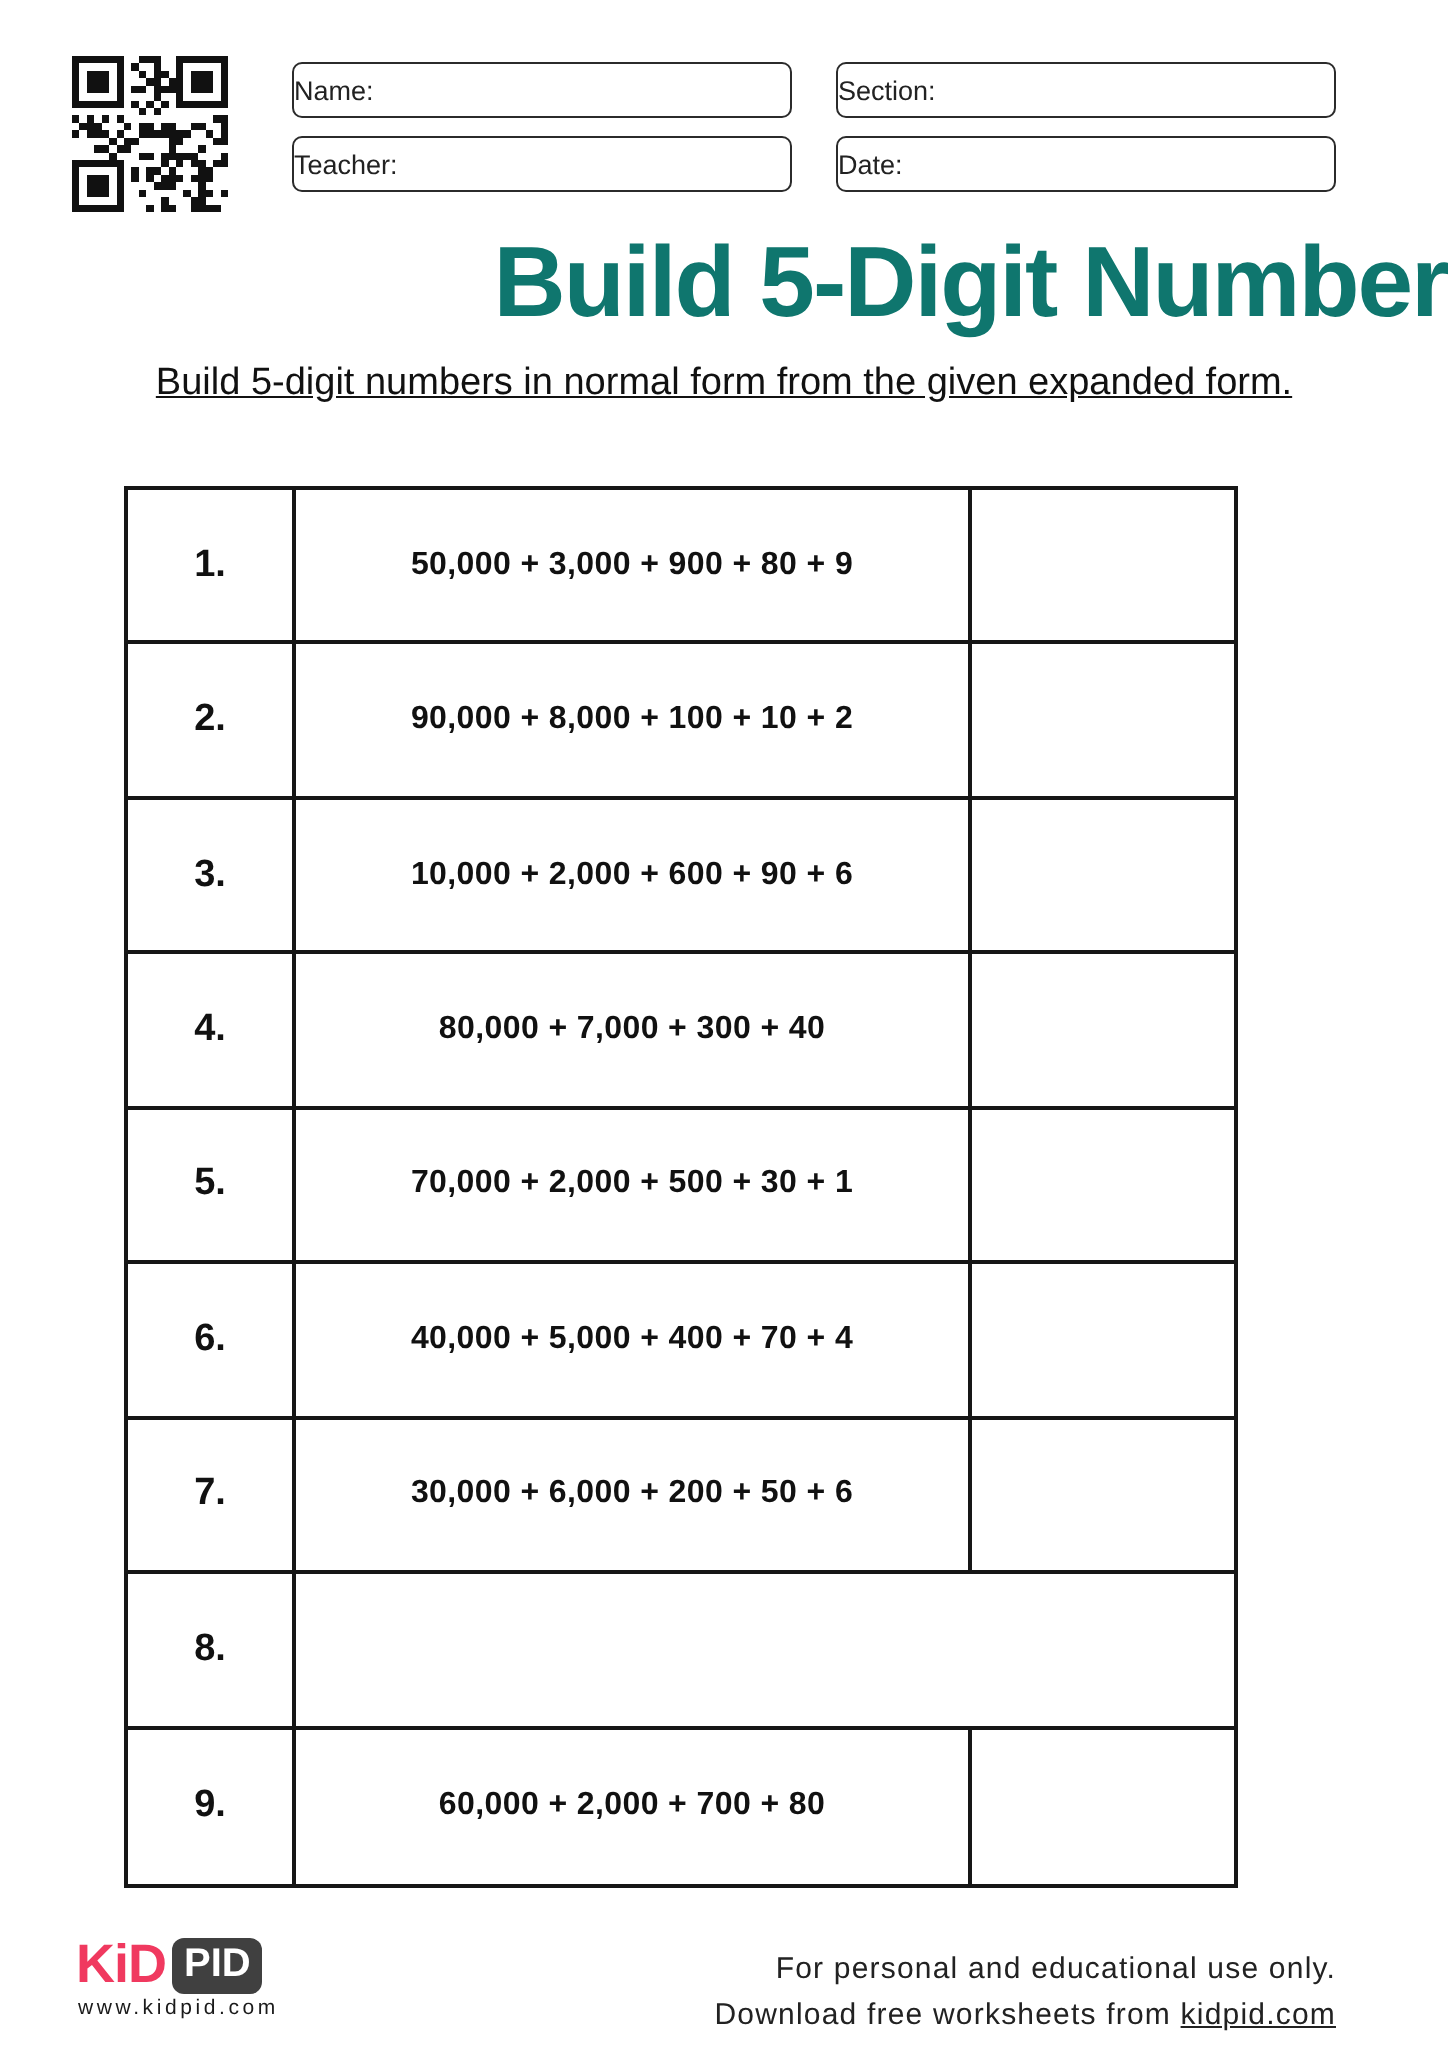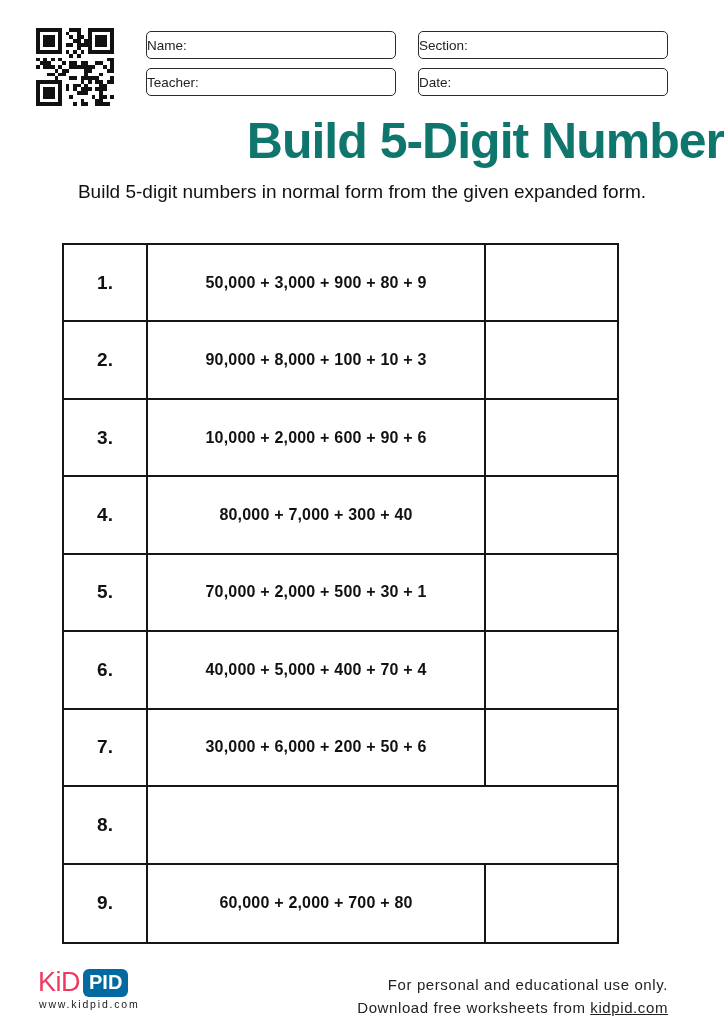--- a/index.html
+++ b/index.html
@@ -40,20 +40,21 @@
     text-align:right;
     font-size:50px; font-weight:bold;
     letter-spacing:-1px;
     color:#0f766e;
   }
   .subtitle {
     position:absolute; left:0; top:181px; width:100%;
     text-align:center;
     font-size:19px; font-weight:normal;
     color:#111;
+    text-decoration:underline;
   }
 
   
   .ptable {
     position:absolute; left:62px; top:243px;
     width:557px; height:701px;
     border:2px solid #161616;
     display:grid;
     grid-template-rows:repeat(9, 1fr);
     background:#fff;
@@ -71,26 +72,26 @@
   .cell.num  { border-right:2px solid #161616; font-size:19px; }
   .cell.expr { border-right:2px solid #161616; font-size:16px; letter-spacing:0.2px; }
   .cell.ans  { background:#fff; }
 
   
   .logo {
     position:absolute; left:38px; top:967px;
     display:flex; align-items:center;
   }
   .logo-kid {
-    font-size:27px; font-weight:normal; letter-spacing:-0.5px;
+    font-size:27px; font-weight:bold; letter-spacing:-0.5px;
     color:#f0395f;
   }
   .logo-pid {
     margin-left:3px;
-    background:#0369a1; color:#ffffff;
+    background:#404040; color:#ffffff;
     font-size:20px; font-weight:bold;
     border-radius:6px;
     padding:2px 6px 3px 6px;
   }
   .logo-site {
     position:absolute; left:39px; top:998px;
     font-size:10.5px; letter-spacing:1.8px; color:#1a1a1a;
   }
   .note {
     position:absolute; right:56px; top:973px;
@@ -340,21 +341,21 @@
   <p class="subtitle">Build 5-digit numbers in normal form from the given expanded form.</p>
 
   <div class="ptable" id="problems-table">
       <div class="trow">
         <div class="cell num">1.</div>
         <div class="cell expr">50,000 + 3,000 + 900 + 80 + 9</div>
         <div class="cell ans"></div>
       </div>
       <div class="trow">
         <div class="cell num">2.</div>
-        <div class="cell expr">90,000 + 8,000 + 100 + 10 + 3</div>
+        <div class="cell expr">90,000 + 8,000 + 100 + 10 + 2</div>
         <div class="cell ans"></div>
       </div>
       <div class="trow">
         <div class="cell num">3.</div>
         <div class="cell expr">10,000 + 2,000 + 600 + 90 + 6</div>
         <div class="cell ans"></div>
       </div>
       <div class="trow">
         <div class="cell num">4.</div>
         <div class="cell expr">80,000 + 7,000 + 300 + 40</div>

